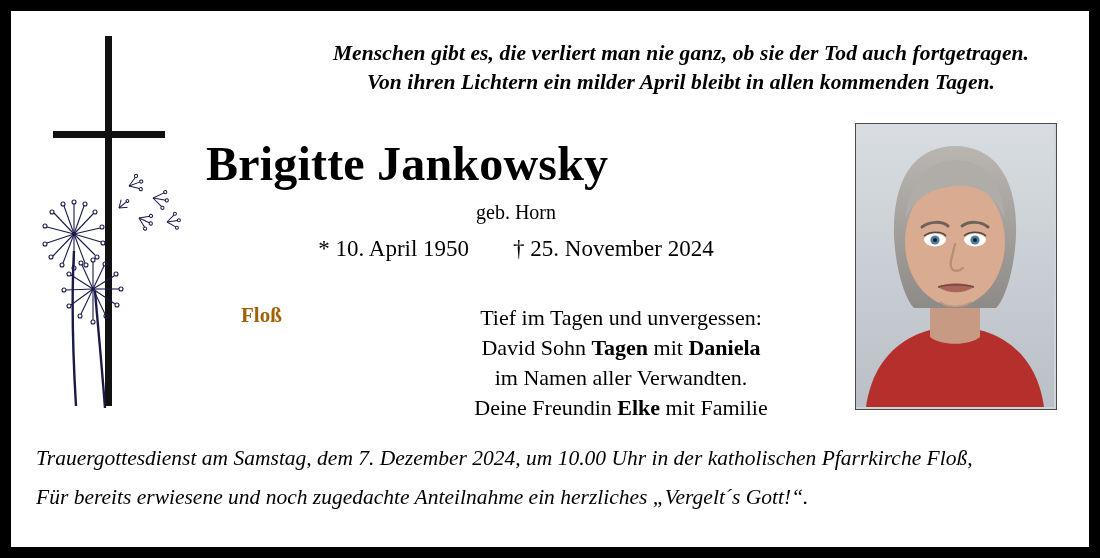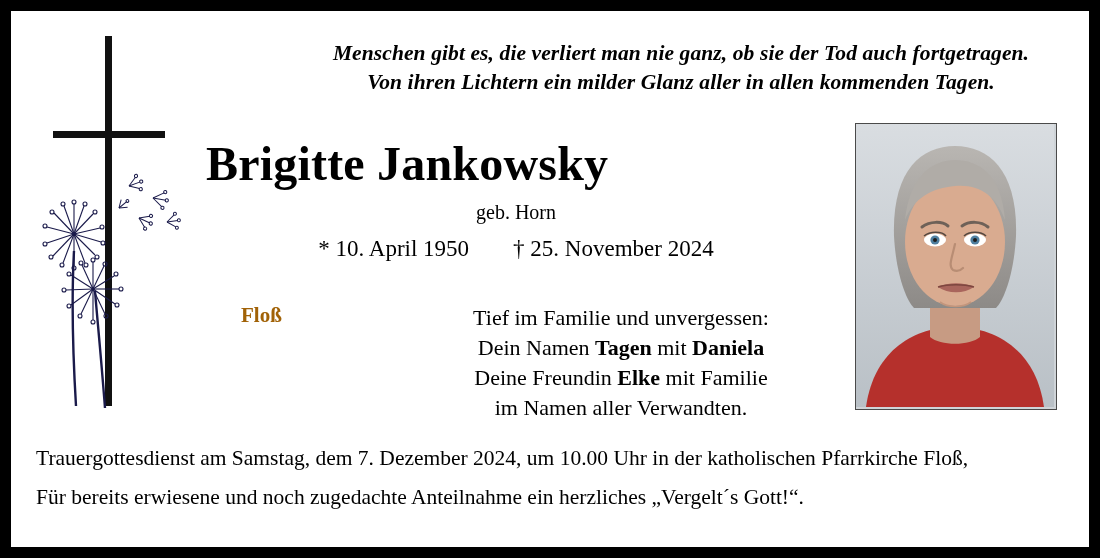--- a/index.html
+++ b/index.html
@@ -151,38 +151,39 @@
 
   
   .footer {
     position: absolute;
     left: 25px;
     top: 432px;
     width: 1030px;
     font-size: 21.5px;
     line-height: 30px;
     color: #000000;
+    font-style: italic;
   }
   .footer .gap { display: block; height: 9px; }
 </style>
 </head>
 <body>
 
 <div class="notice">
 
   <div class="frame-top"></div>
   <div class="frame-bottom"></div>
   <div class="frame-left"></div>
   <div class="frame-right"></div>
 
   <div class="inner">
 
     <div class="verse">
       <div>Menschen gibt es, die verliert man nie ganz, ob sie der Tod auch fortgetragen.</div>
-      <div>Von ihren Lichtern ein milder Glanz aller in allen kommenden Tagen.</div>
+      <div>Von ihren Lichtern ein milder April bleibt in allen kommenden Tagen.</div>
     </div>
 
     <div class="art">
       <svg width="190" height="400" viewBox="0 0 190 400" xmlns="http://www.w3.org/2000/svg">
 
         <rect x="84" y="0" width="7" height="370" fill="#111111"></rect>
         <rect x="32" y="95" width="112" height="7" fill="#111111"></rect>
 
         <path d="M55 370 C 52 320, 50 270, 53 215" stroke="#1a1a4a" stroke-width="2.4" fill="none"></path>
         <path d="M84 372 C 80 320, 76 280, 74 255" stroke="#1a1a4a" stroke-width="2.4" fill="none"></path>
@@ -292,24 +293,24 @@
 
     <div class="name">Brigitte Jankowsky</div>
     <div class="maiden">geb. Horn</div>
     <div class="dates">
       <span class="birth">* 10. April 1950</span><span>† 25. November 2024</span>
     </div>
 
     <div class="place">Floß</div>
 
     <div class="mourners">
-      <div>Tief im Familie und unvergessen:</div>
-      <div><span>Dein Namen </span><b>Tagen</b><span> mit </span><b>Daniela</b></div>
+      <div>Tief im Tagen und unvergessen:</div>
+      <div><span>David Sohn </span><b>Tagen</b><span> mit </span><b>Daniela</b></div>
+      <div>im Namen aller Verwandten.</div>
       <div><span>Deine Freundin </span><b>Elke</b><span> mit Familie</span></div>
-      <div>im Namen aller Verwandten.</div>
     </div>
 
     <div class="portrait">
       <svg width="198" height="283" viewBox="0 0 198 283" xmlns="http://www.w3.org/2000/svg">
         <defs>
           <linearGradient id="bgGrad" x1="0" y1="0" x2="0" y2="1">
             <stop offset="0%" stop-color="#d9dde1"></stop>
             <stop offset="100%" stop-color="#b9c0c6"></stop>
           </linearGradient>
           <linearGradient id="hairGrad" x1="0" y1="0" x2="0" y2="1">

